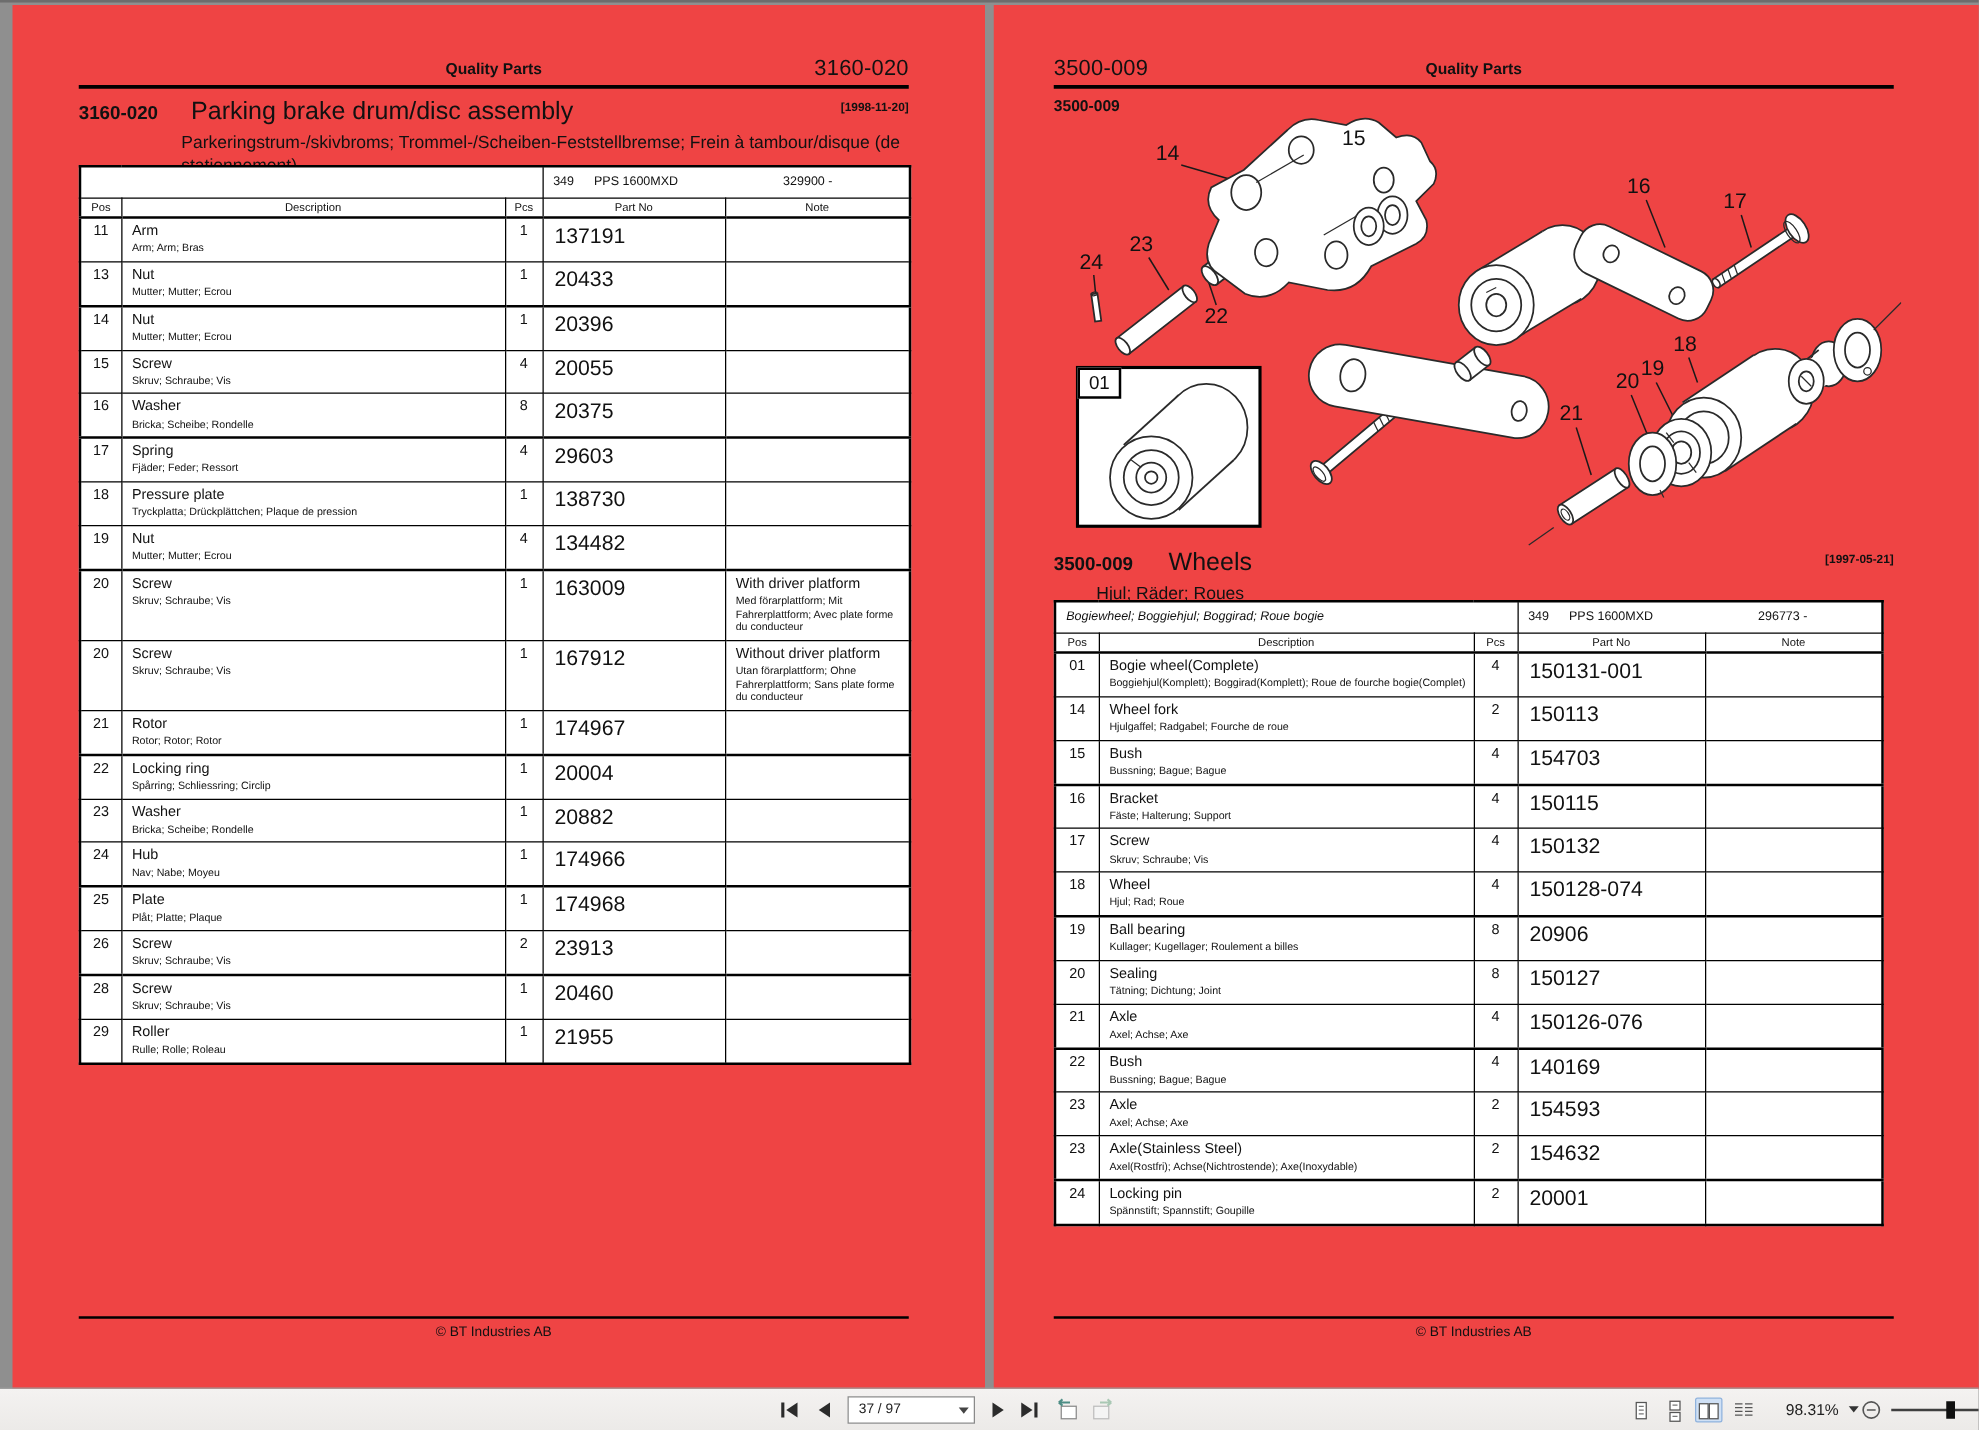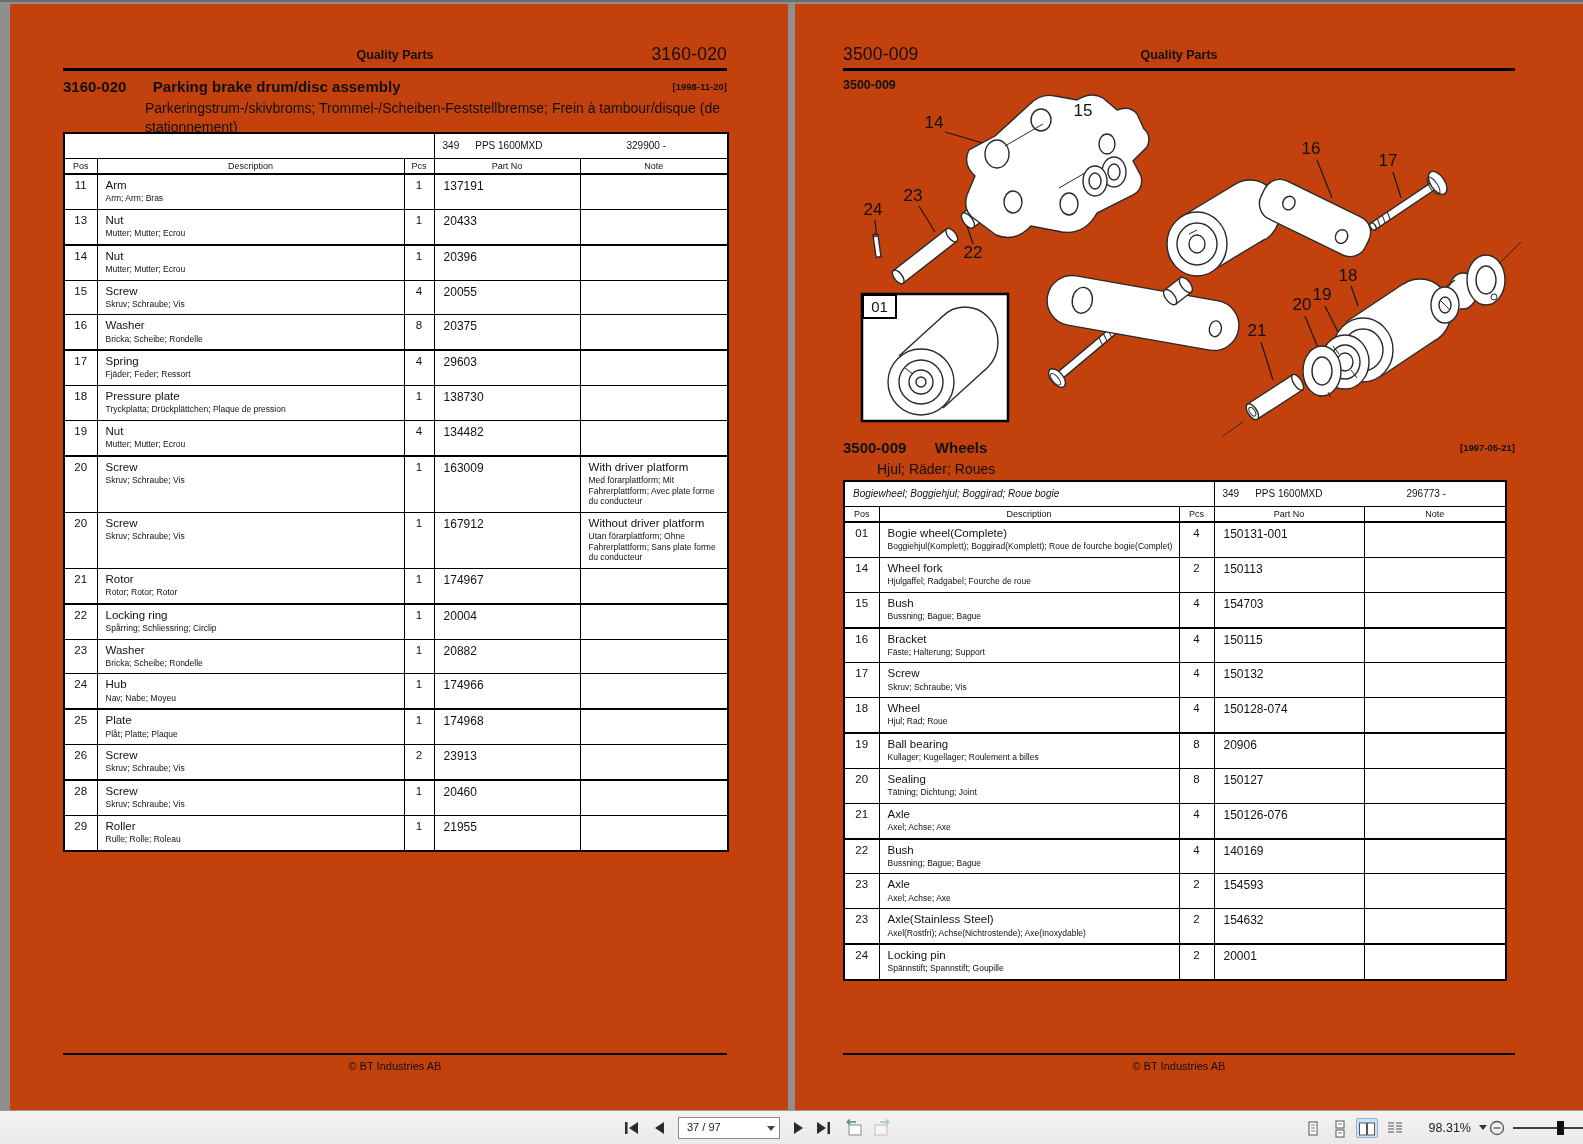--- a/index.html
+++ b/index.html
@@ -1,21 +1,21 @@
 <!DOCTYPE html>
 <html><head>
 <meta charset="utf-8">
 <style>
   * { margin:0; padding:0; box-sizing:border-box; }
   html,body { width:1583px; height:1144px; overflow:hidden; }
   body { background:#8f8f8f; font-family:"Liberation Sans", sans-serif; color:#111; position:relative; }
 
   
   .pages-area { position:absolute; top:0; left:0; width:1583px; height:1110px; background:#8f8f8f; border-top:2px solid #6d6d6d; }
-  .page { position:absolute; top:2px; height:1108px; background:#c2410c; }
+  .page { position:absolute; top:2px; height:1108px; background:#ef4444; }
   .page.left  { left:10px;  width:778px; }
   .page.right { left:795px; width:801px; }
 
   .toolbar { position:absolute; left:0; bottom:0; width:1583px; height:34px;
              background:linear-gradient(#f4f2f1,#eceae8); border-top:1px solid #9a9a9a; }
   .tbtn { position:absolute; top:7px; width:22px; height:20px; background:none; border:0; cursor:pointer; }
   .tbtn svg { display:block; }
   .pagebox { position:absolute; left:678px; top:6px; width:102px; height:22px; background:#fff;
              border:1px solid #8a8a8a; font-size:11px; color:#222; }
   .pagebox .val { position:absolute; left:8px; top:3px; }
@@ -28,42 +28,42 @@
              border-left:4px solid transparent; border-right:4px solid transparent; border-top:5px solid #333; }
   .zoomout { position:absolute; left:1489px; top:9px; width:16px; height:16px; background:none; border:0; cursor:pointer; }
   .slider-track { position:absolute; left:1513px; top:16px; width:70px; height:2px; background:#3f3f3f; }
   .slider-handle { position:absolute; left:1557px; top:10px; width:7px; height:14px; background:#101010; cursor:pointer; }
 
   
   .hdr-center { position:absolute; font-weight:bold; font-size:12.5px; text-align:center; }
   .hdr-code   { position:absolute; font-size:17.5px; letter-spacing:0.2px; }
   .hdr-rule   { position:absolute; height:2.5px; background:#000; }
   .title-code { font-weight:bold; font-size:15px; }
-  .title-text { font-weight:bold; font-size:15px; }
+  .title-text { font-weight:normal; font-size:20px; }
   .title-date { position:absolute; right:0; top:3px; font-weight:bold; font-size:9.5px; }
   .subtitle   { font-size:14px; line-height:1.35; }
   .footer     { position:absolute; top:1049px; border-top:2.5px solid #000; text-align:center;
                 font-size:11px; padding-top:5px; }
 
   
   table.parts { border-collapse:collapse; table-layout:fixed; background:#fff; }
   table.parts, table.parts td, table.parts th { border:1px solid #000; }
   table.parts { border-width:2px; }
   tr.model td { height:25px; font-size:10px; vertical-align:middle; }
   td.model-left { padding-left:8px; font-style:italic; font-size:11px; }
   td.model-right .wrap { display:flex; align-items:center; }
   td.model-right .m-no { margin-left:8px; }
   td.model-right .m-name { margin-left:16px; }
   td.model-right .m-serial { margin-left:84px; }
   tr.head th { font-weight:normal; font-size:9px; height:16px; border-bottom:2px solid #000; padding:2px 0; }
   tbody td { border-top:0; border-bottom:0; vertical-align:top; }
   tbody tr.sep td { border-top:2px solid #000; }
   td.pos { text-align:center; font-size:11.5px; padding-top:4px; }
   td.pcs { text-align:center; font-size:11.5px; padding-top:4px; }
-  td.part { font-size:12px; padding:4px 0 0 9px; }
+  td.part { font-size:17px; padding:4px 0 0 9px; }
   td.desc { padding:4px 4px 5px 8px; }
   td.note { padding:4px 5px 5px 8px; }
   .main { font-size:11.5px; line-height:1.15; }
   .sub  { font-size:8.5px; line-height:1.25; margin-top:1px; }
   tbody td { height:29px; }
 
   
   .diagram { position:absolute; top:80px; left:50px; width:676px; height:353px; }
   .diagram svg { position:absolute; top:0; left:0; }
   .callout { position:absolute; transform:translate(-50%,-55%); font-size:17px; color:#111; }

